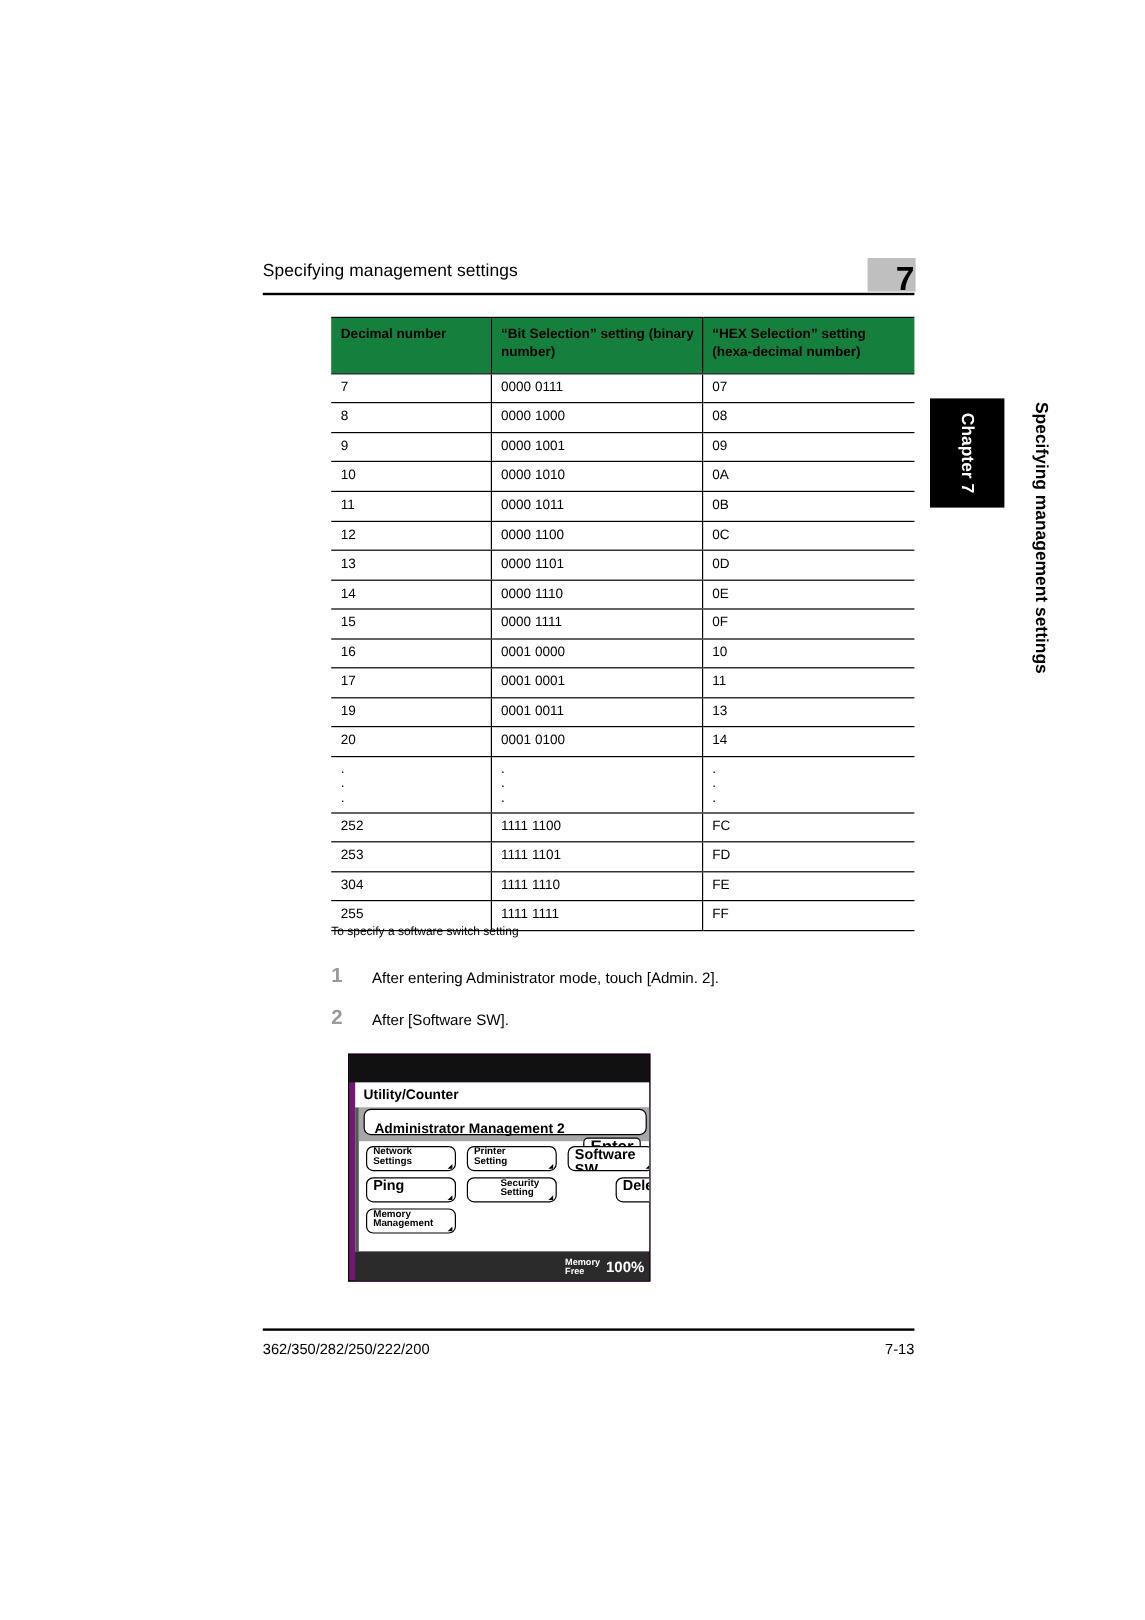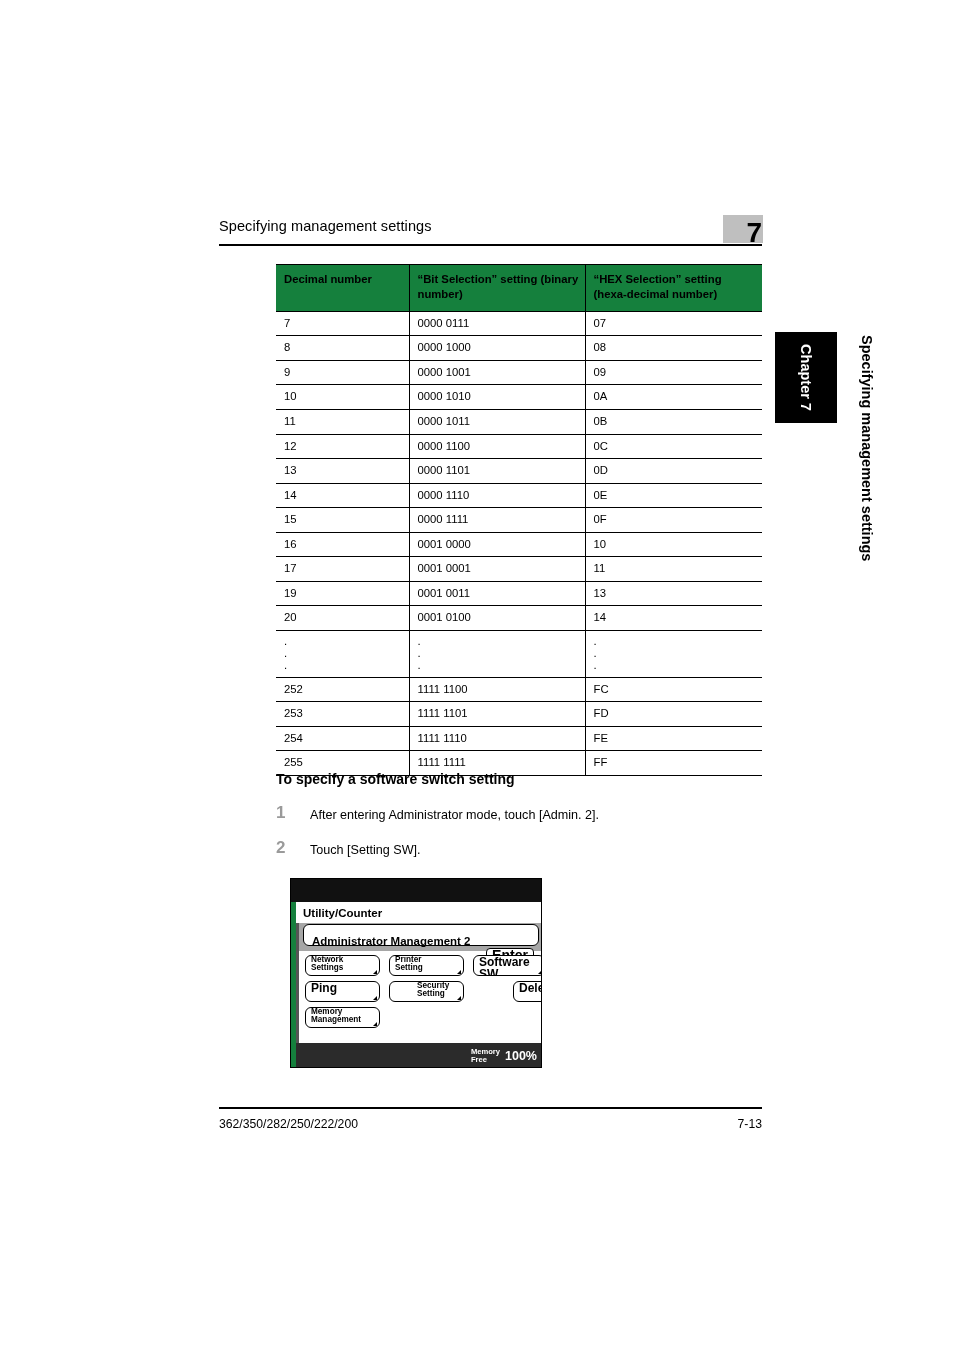--- a/index.html
+++ b/index.html
@@ -152,22 +152,22 @@
     font-size: 11.3px;
     line-height: 1.05;
     letter-spacing: 0;
   }
 
   
   .sub-heading {
     position: absolute;
     left: 276px;
     top: 771px;
-    font-size: 14px;
-    font-weight: bold;
+    font-size: 10px;
+    font-weight: normal;
     color: #000;
     white-space: nowrap;
   }
   .step {
     position: absolute;
     left: 276px;
     width: 486px;
     height: 22px;
   }
   .step-1 { top: 806px; }
@@ -190,21 +190,21 @@
     white-space: nowrap;
   }
 
   
   .lcd {
     position: absolute;
     left: 290px;
     top: 878px;
     width: 252px;
     height: 190px;
-    background: #15803d;
+    background: #701a75;
     border: 1px solid #000;
     box-sizing: border-box;
     font-family: "Liberation Sans", sans-serif;
     overflow: hidden;
   }
   .lcd-topbar {
     position: absolute;
     left: 0; top: 0;
     width: 100%;
     height: 23px;
@@ -497,41 +497,41 @@
         <td>252</td>
         <td class="sep">1111 1100</td>
         <td class="sep">FC</td>
       </tr>
       <tr>
         <td>253</td>
         <td class="sep">1111 1101</td>
         <td class="sep">FD</td>
       </tr>
       <tr>
-        <td>254</td>
+        <td>304</td>
         <td class="sep">1111 1110</td>
         <td class="sep">FE</td>
       </tr>
       <tr>
         <td>255</td>
         <td class="sep">1111 1111</td>
         <td class="sep">FF</td>
       </tr>
     </tbody>
 </table>
 
 <div class="sub-heading">To specify a software switch setting</div>
 
 <div class="step step-1">
   <span class="step-num">1</span>
   <span class="step-text">After entering Administrator mode, touch [Admin. 2].</span>
 </div>
 <div class="step step-2">
   <span class="step-num">2</span>
-  <span class="step-text">Touch [Setting SW].</span>
+  <span class="step-text">After [Software SW].</span>
 </div>
 
 <div class="lcd">
   <div class="lcd-topbar"></div>
 
   <div class="lcd-titlebar">
     <span class="t">Utility/Counter</span>
   </div>
 
   <div class="lcd-body">

